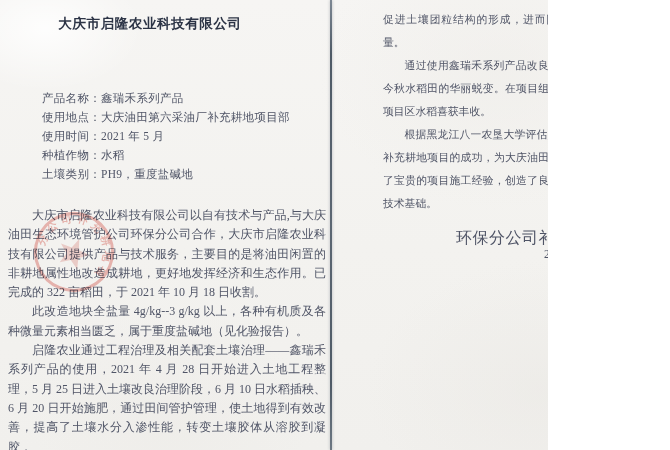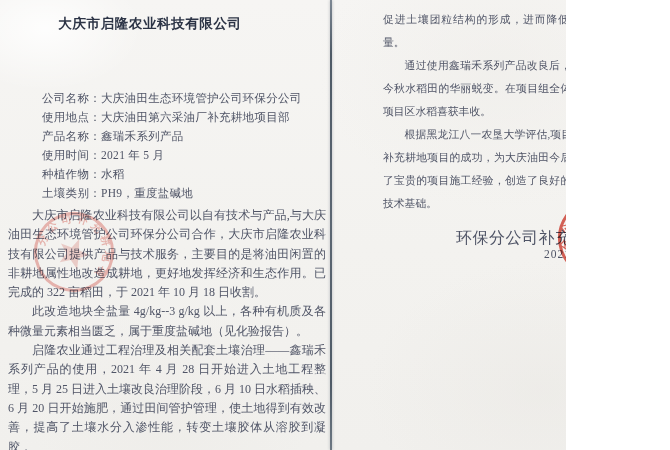--- a/index.html
+++ b/index.html
@@ -7,21 +7,20 @@
     position:relative;
     width:548px;height:450px;
     overflow:hidden;
     font-family:"Liberation Serif","DejaVu Serif",serif;
     background:
       radial-gradient(140px 90px at 45px 28px, rgba(255,255,255,.85), rgba(255,255,255,0) 70%),
       radial-gradient(240px 180px at 540px 390px, rgba(234,232,228,.55), rgba(234,232,228,0) 72%),
       radial-gradient(260px 200px at 500px 70px, rgba(237,235,231,.5), rgba(237,235,231,0) 70%),
       radial-gradient(200px 160px at 170px 420px, rgba(236,234,230,.45), rgba(236,234,230,0) 70%),
       linear-gradient(180deg,#f6f5f3 0%,#f3f2ef 55%,#f1f0ed 100%);
-    padding-left: 18px;
   }
   .page{position:absolute;top:0;height:450px;}
   .page-left{left:0;width:331px;}
   .page-right{left:333px;width:337px;}
 
   .divider{
     position:absolute;left:330px;top:0;width:2px;height:450px;
     background:linear-gradient(180deg,#7d8894 0%,#4e5a66 12%,#5c6773 50%,#4e5a66 85%,#6d7883 100%);
     box-shadow:0 0 3px rgba(90,100,110,.45);
   }
@@ -69,23 +68,22 @@
 </style>
 </head>
 <body>
 
 <div id="canvas">
 
   <div class="page page-left">
     <div class="title t1">大庆市启隆农业科技有限公司</div>
 
     <div class="fields">
-      <div><span>公司名称：</span><span>大庆油田生态环境管护公司环保分公司</span></div>
+      <div><span>产品名称：</span><span>鑫瑞禾系列产品</span></div>
       <div><span>使用地点：</span><span>大庆油田第六采油厂补充耕地项目部</span></div>
-      <div><span>产品名称：</span><span>鑫瑞禾系列产品</span></div>
       <div><span>使用时间：</span><span>2021 年 5 月</span></div>
       <div><span>种植作物：</span><span>水稻</span></div>
       <div><span>土壤类别：</span><span>PH9，重度盐碱地</span></div>
     </div>
 
     <div class="body-text body-left">
       <p class="para">大庆市启隆农业科技有限公司以自有技术与产品,与大庆油田生态环境管护公司环保分公司合作，大庆市启隆农业科技有限公司提供产品与技术服务，主要目的是将油田闲置的非耕地属性地改造成耕地，更好地发挥经济和生态作用。已完成的 322 亩稻田，于 2021 年 10 月 18 日收割。</p>
       <p class="para">此改造地块全盐量 4g/kg--3 g/kg 以上，各种有机质及各种微量元素相当匮乏，属于重度盐碱地（见化验报告）。</p>
       <p class="para">启隆农业通过工程治理及相关配套土壤治理——鑫瑞禾系列产品的使用，2021 年 4 月 28 日开始进入土地工程整理，5 月 25 日进入土壤改良治理阶段，6 月 10 日水稻插秧、6 月 20 日开始施肥，通过田间管护管理，使土地得到有效改善，提高了土壤水分入渗性能，转变土壤胶体从溶胶到凝胶，</p>
     </div>

